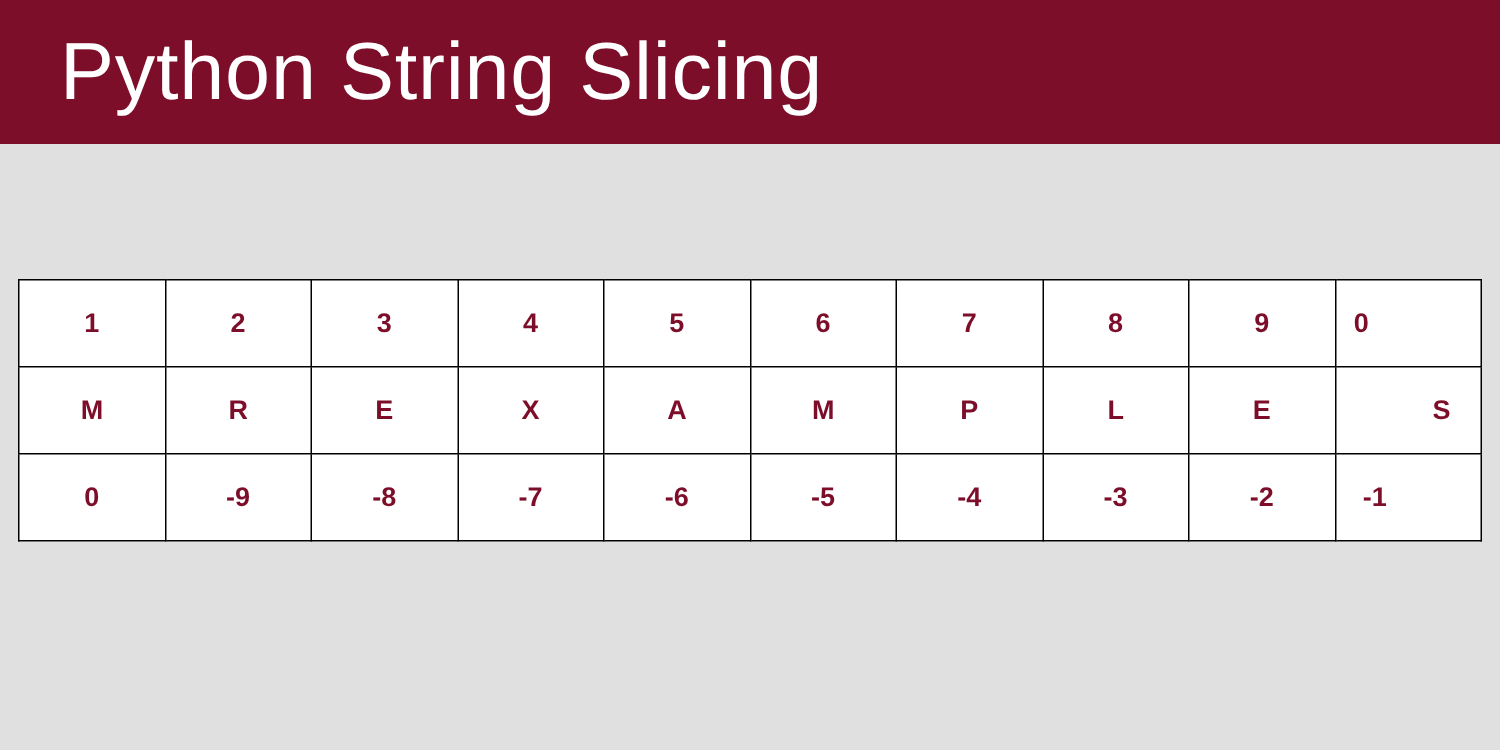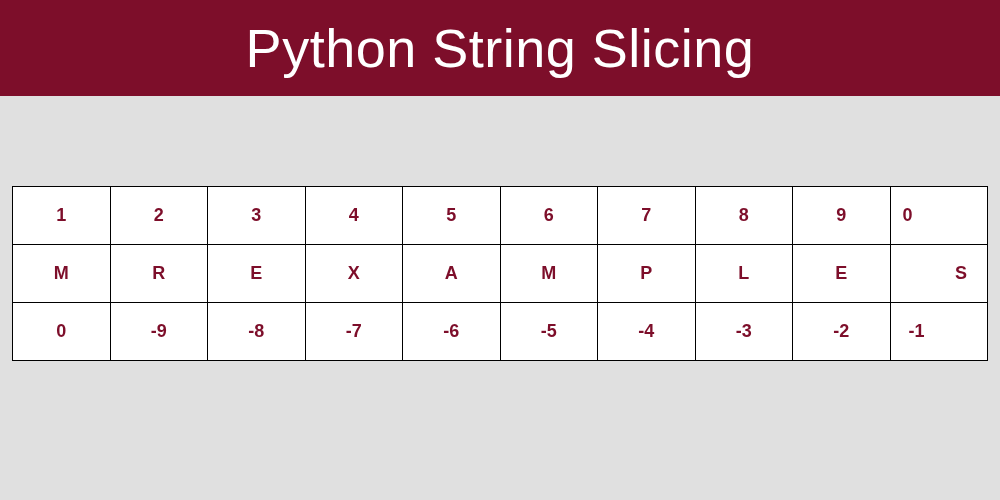--- a/index.html
+++ b/index.html
@@ -13,21 +13,22 @@
       background: #e0e0e0;
       font-family: "Segoe UI", Arial, sans-serif;
       overflow: hidden;
     }
     .header {
       width: 100%;
       height: 96px;
       background: #7d0e2a;
       display: flex;
       align-items: center;
-      justify-content: center;
+      justify-content: flex-start;
+      padding-left: 40px;
     }
     .header-title {
       color: #ffffff;
       font-size: 54px;
       font-weight: 400;
       letter-spacing: 0.5px;
     }
     .content {
       padding: 90px 12px 0 12px;
     }

